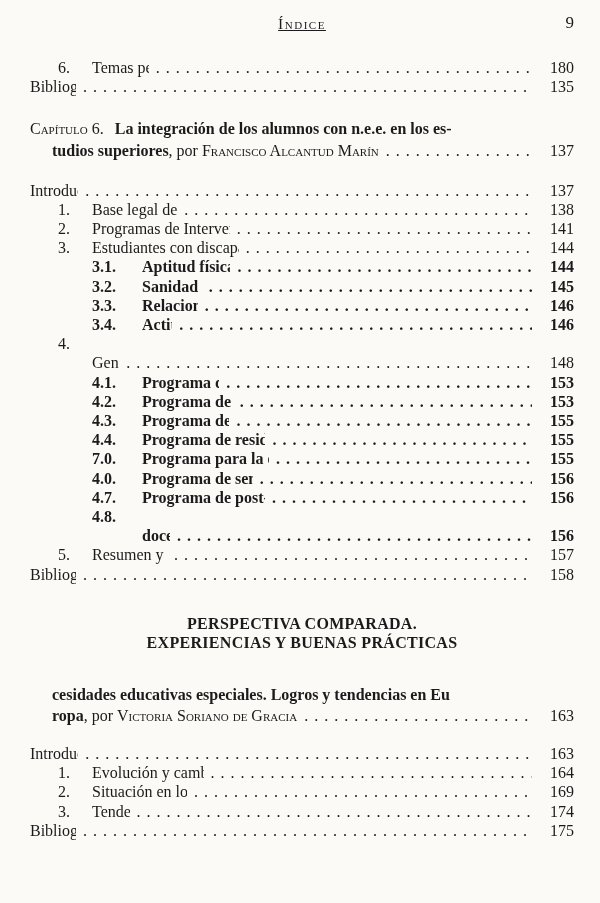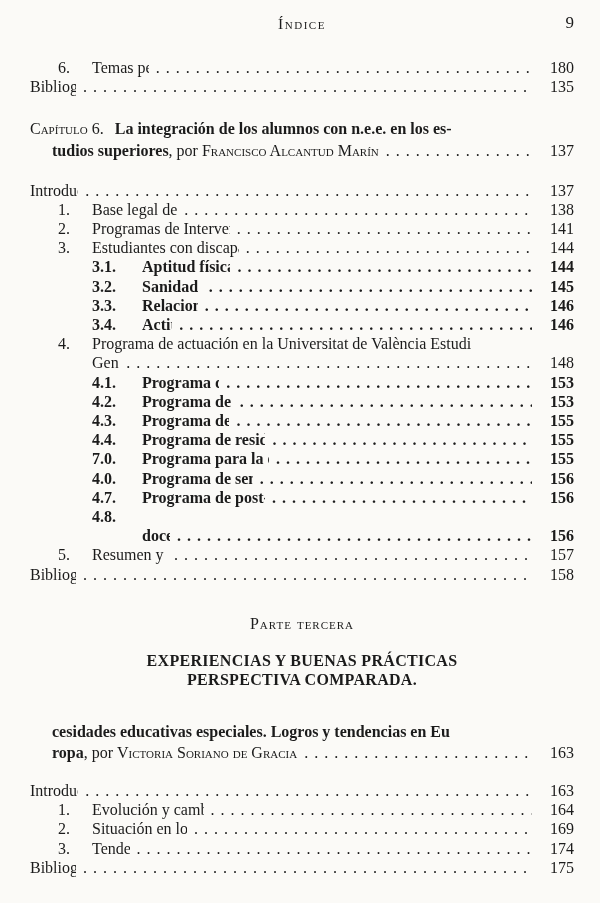--- a/index.html
+++ b/index.html
@@ -11,21 +11,21 @@
     padding: 15px 26px 0 30px;
     font-family: "Liberation Serif", serif;
     font-size: 16px;
     color: #1b1b1b;
     background: #fbfaf7;
     position: relative;
     overflow: hidden;
   }
 
   
-  .hdr { position: relative; height: 22px; }
+  .hdr { position: relative; height: 22px; text-decoration: underline; }
   .hdr-title {
     display: block; text-align: center;
     font-variant: small-caps; letter-spacing: 1.5px; font-size: 15.5px;
   }
   .hdr-page { position: absolute; right: 0; top: -2px; font-size: 17px; }
 
   
   .row { display: flex; align-items: baseline; line-height: 19.2px; }
   .seg { white-space: pre; }
   .txt { flex: 0 1 auto; overflow: hidden; }
@@ -143,21 +143,20 @@
           <span class="pg">146</span>
         </div>
         <div class="row ind2">
           <span class="num seg">3.4.</span>
           <span class="txt seg">Actitudes</span>
           <span class="leader"></span>
           <span class="pg">146</span>
         </div>
         <div class="row ind1">
           <span class="num seg">4.</span>
-          <span class="txt seg">Programa de actuación en la Universitat de València Estudi</span>
         </div>
         <div class="row ind1 cont">
           <span class="txt seg">General</span>
           <span class="leader"></span>
           <span class="pg">148</span>
         </div>
         <div class="row ind2">
           <span class="num seg">4.1.</span>
           <span class="txt seg">Programa de asesoramiento</span>
           <span class="leader"></span>
@@ -213,24 +212,23 @@
           <span class="leader"></span>
           <span class="pg">157</span>
         </div>
         <div class="row ind0">
           <span class="txt seg">Bibliografía</span>
           <span class="leader"></span>
           <span class="pg">158</span>
         </div>
       </div>
       <div class="block-part">
-        <div class="part-label">Parte tercera</div>
         <div class="part-title">
+          <div>PERSPECTIVA COMPARADA.</div>
           <div>EXPERIENCIAS Y BUENAS PRÁCTICAS</div>
-          <div>PERSPECTIVA COMPARADA.</div>
         </div>
       </div>
       <div class="block-ch7">
         <div class="chrow cont">
           <span class="seg b">cesidades educativas especiales. Logros y tendencias en Eu</span>
         </div>
         <div class="chrow cont">
           <span class="seg b">ropa</span>
           <span class="seg ">, por </span>
           <span class="seg sc">Victoria Soriano de Gracia</span>

